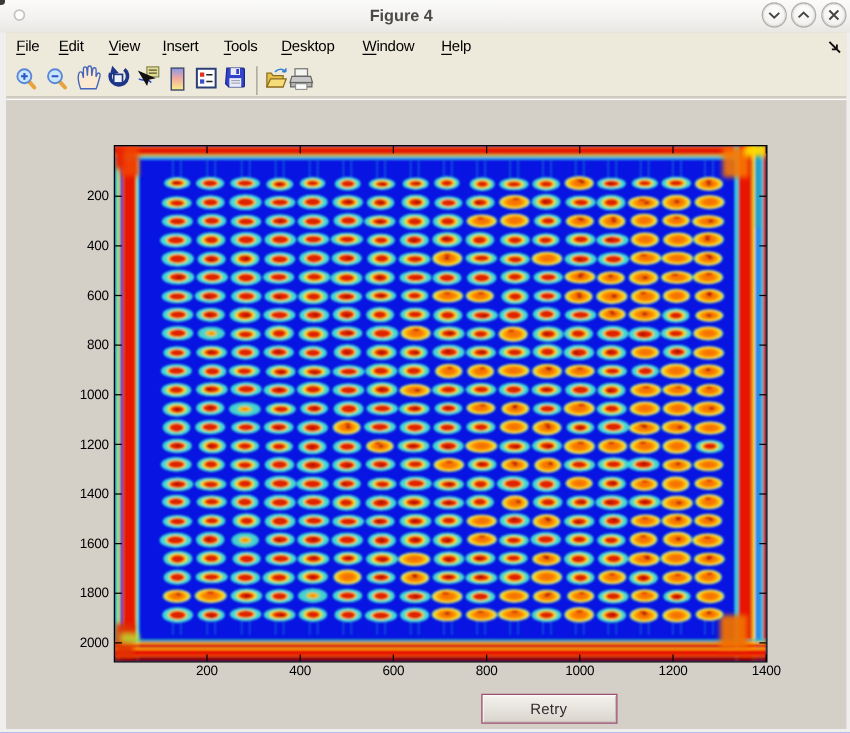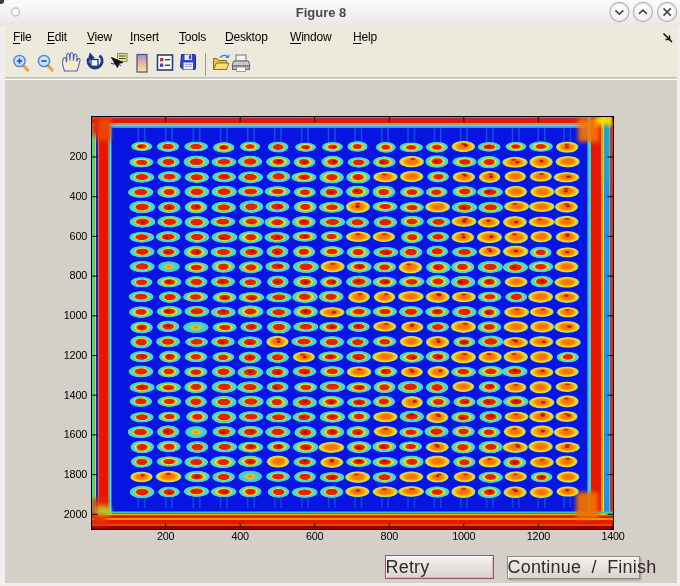--- a/index.html
+++ b/index.html
@@ -10,33 +10,33 @@
 #corner { position:absolute; left:0; top:0; width:3.5px; height:3.5px; background:#3a3a38; border-bottom-right-radius:3px; z-index:9; }
 #content { position:absolute; left:4.5px; top:26px; width:672px; height:557px; background:#d4d0c8; }
 #menubar { position:absolute; left:0; top:0; width:672px; height:22px; background:#edeadb;
   font-size:12px; letter-spacing:-0.2px; color:#000;text-decoration:underline; }
 #menubar span { position:absolute; top:4px; }
 #menubar u { text-decoration:underline; text-underline-offset:2px; }
 #toolbar { position:absolute; left:0; top:22px; width:672px; height:30px; background:#edeadb;
   border-bottom:1px solid #c2c0b4; }
 #figarea { position:absolute; left:0; top:53px; width:672px; height:504px; background:#d4d0c8;
   border-top:1px solid #fdfdfc; }
-.btn { position:absolute; font-size:18px; letter-spacing:0.2px; text-align:left; color:#35292e;
+.btn { position:absolute; font-size:12px; letter-spacing:0.2px; text-align:center; color:#35292e;
   background:linear-gradient(#f4f2ef, #e8e5df 45%, #d9d5cd); }
 #retry { left:384.5px; top:554.5px; width:109px; height:24px; line-height:22px;
   border:1.4px solid #9e4e72; box-shadow:inset 1px 1px 0 #fafaf8, inset -1px -1px 0 #c4c0b8; }
 #cont { left:506.5px; top:555.5px; width:133px; height:23px; line-height:21px;
   border:1px solid #8f8d89; box-shadow:inset 1px 1px 0 #fbfbfa, 1.5px 1.5px 0 #a8a49c; }
 svg { position:absolute; }
 </style></head>
 <body>
 <div id="win">
   <div id="corner"></div>
   <div id="titlebar">
-    <div id="title">Figure 8</div>
+    <div id="title">Figure 4</div>
     <svg width="680" height="26" style="left:0;top:0">
       <defs>
         <radialGradient id="wbtn" cx="0.5" cy="0.35" r="0.75">
           <stop offset="0" stop-color="#ffffff"></stop>
             <stop offset="0.7" stop-color="#f2f1ef"></stop>
             <stop offset="1" stop-color="#dddbd8"></stop>
         </radialGradient>
       </defs>
       <circle cx="15.5" cy="12" r="4" fill="#fdfdfd" stroke="#c6c4c0" stroke-width="1.4"></circle>
       <g>
@@ -1381,14 +1381,13 @@
 <text x="87" y="276.6" text-anchor="end" dominant-baseline="middle">800</text>
 <text x="87" y="316.3" text-anchor="end" dominant-baseline="middle">1000</text>
 <text x="87" y="356.0" text-anchor="end" dominant-baseline="middle">1200</text>
 <text x="87" y="395.7" text-anchor="end" dominant-baseline="middle">1400</text>
 <text x="87" y="435.4" text-anchor="end" dominant-baseline="middle">1600</text>
 <text x="87" y="475.1" text-anchor="end" dominant-baseline="middle">1800</text>
 <text x="87" y="514.8" text-anchor="end" dominant-baseline="middle">2000</text>
     </g>
   </svg>
   <div class="btn" id="retry">Retry</div>
-  <div class="btn" id="cont">Continue&nbsp;&nbsp;/&nbsp;&nbsp;Finish</div>
 </div>
 
 </body></html>

